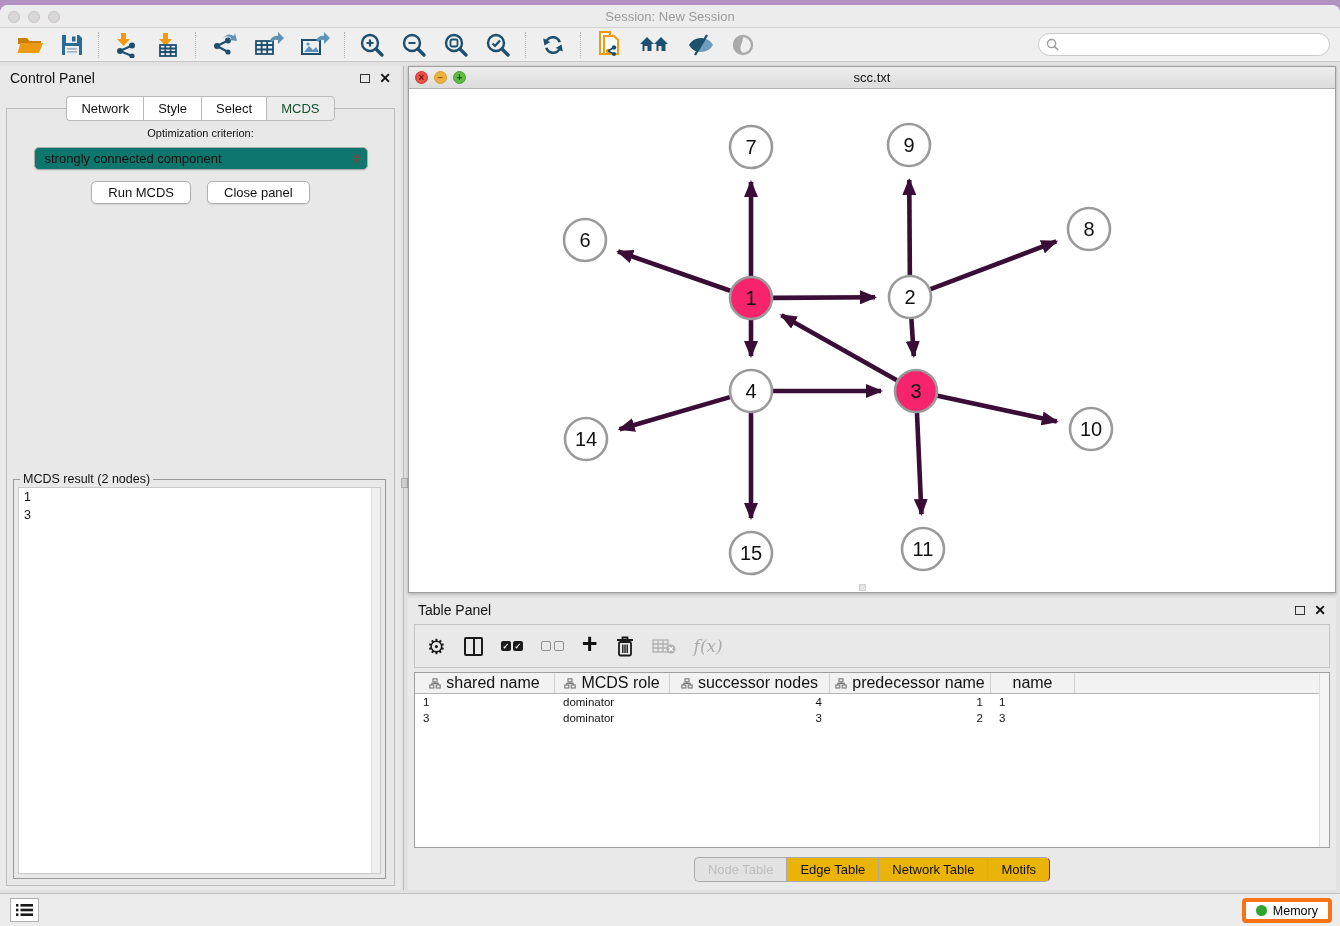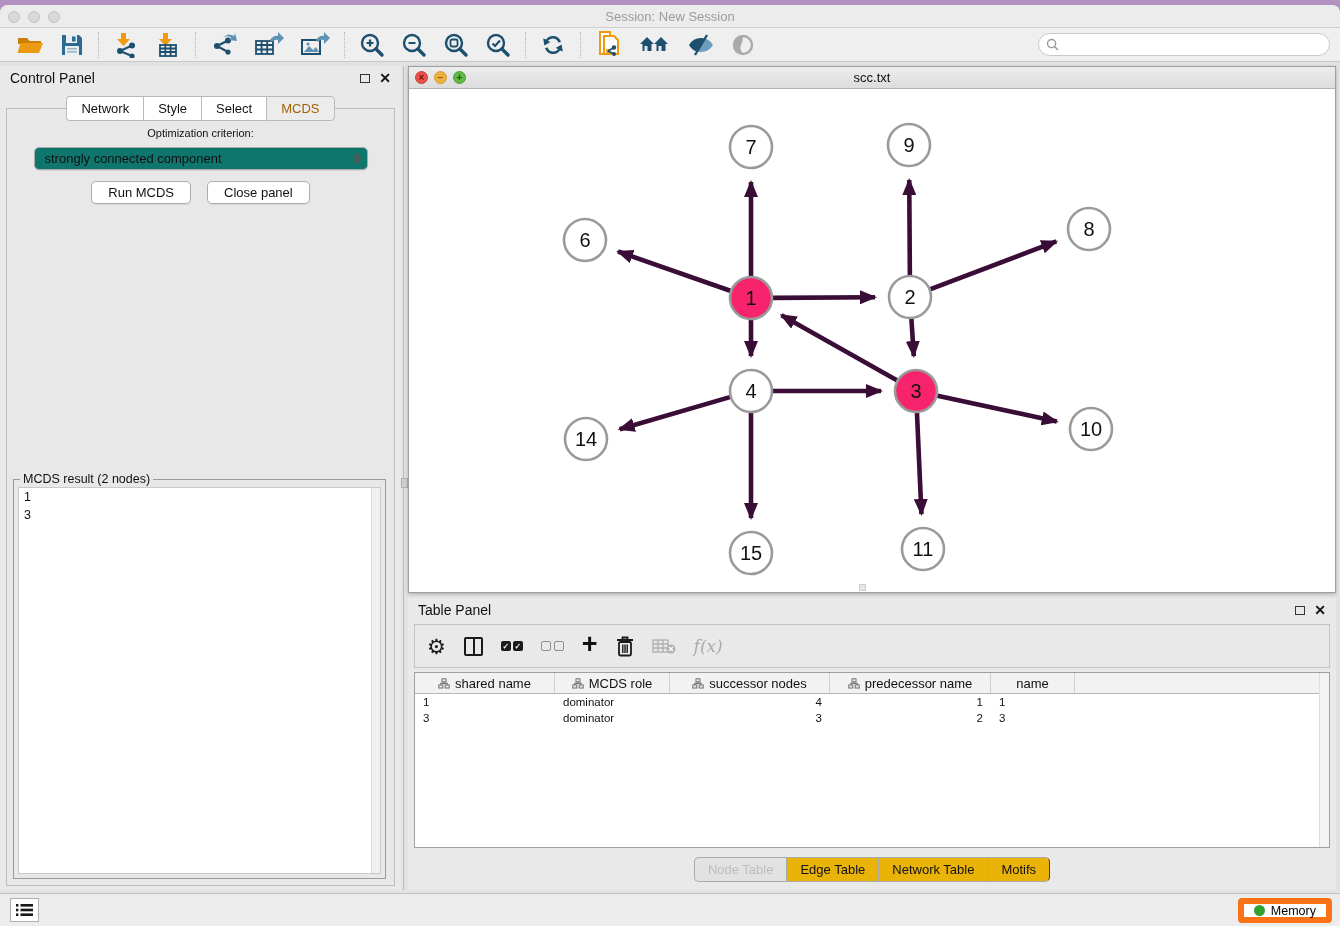--- a/index.html
+++ b/index.html
@@ -34,21 +34,21 @@
   .control-panel { position:absolute; left:0; top:4px; width:401px; bottom:3px; background:#e9e9e9; }
   .panel-header { height:24px; display:flex; align-items:center; padding:0 10px; }
   .panel-title { font-size:14px; color:#111; flex:1; }
   .float-icon { width:10px; height:9px; border:1.5px solid #333; margin-right:9px; cursor:pointer; }
   .close-x { font-size:14px; font-weight:bold; color:#111; cursor:pointer; line-height:1; }
   .cp-tabs { display:flex; justify-content:center; margin-top:6px; position:relative; z-index:2; }
   .cp-tab { font-size:13px; padding:4px 14px; background:#fff; border:1px solid #b9b9b9;
     border-right:none; color:#111; cursor:pointer; }
   .cp-tab:first-child { border-radius:4px 0 0 4px; }
   .cp-tab:last-child { border-right:1px solid #b9b9b9; border-radius:0 4px 4px 0; }
-  .cp-tab.active { background:#ececec; color:#a16207; }
+  .cp-tab.active { background:#ececec; color:#14532d; }
   .cp-body { position:absolute; left:6px; right:6px; top:42px; bottom:4px; background:#e8e8e8;
     border:1px solid #bdbdbd; }
   .opt-label { text-align:center; font-size:11px; color:#111; margin-top:18px; }
   .dropdown { margin:8px auto 0; width:334px; height:23px; background:#0f766e; border:1px solid #acacac;
     border-radius:5px; display:flex; align-items:center; padding:0 6px 0 10px; cursor:pointer;
     box-shadow:0 1px 1px rgba(0,0,0,.08); }
   .dropdown .val { flex:1; font-size:13px; color:#111; }
   .stepper { display:flex; flex-direction:column; align-items:center; gap:1px; }
   .stepper i { width:0; height:0; border-left:4px solid transparent; border-right:4px solid transparent; }
   .stepper .up { border-bottom:5px solid #555; }
@@ -98,39 +98,39 @@
   .chk { width:10px; height:10px; border-radius:2px; display:inline-flex; align-items:center; justify-content:center; }
   .chk.on { background:#1a1a1a; color:#fff; font-size:8px; font-weight:bold; }
   .chk.off { border:1.5px solid #8f8f8f; background:#e9e9e9; }
   .plus-glyph { font-size:27px; font-weight:bold; color:#111; line-height:1; margin-top:-3px; }
   .fx-glyph { font-family:"DejaVu Serif", serif; font-style:italic; font-size:17px; color:#aaa; }
 
   .tp-table { position:absolute; left:6px; right:6px; top:74px; bottom:42px; background:#fff;
     border:1px solid #9f9f9f; overflow:hidden; }
   .tbl-scroll { position:absolute; right:0; top:0; bottom:0; width:10px; background:#f4f4f4; border-left:1px solid #ddd; }
   .thead { display:flex; height:21px; border-bottom:1px solid #b5b5b5; background:#f2f2f2; }
-  .th { display:flex; align-items:center; justify-content:center; gap:5px; font-size:13px; color:#111;
+  .th { display:flex; align-items:center; justify-content:center; gap:5px; font-size:16px; color:#111;
     border-right:1px solid #cfcfcf; cursor:pointer; }
   .trow { display:flex; height:16px; align-items:center; }
   .td { font-size:11.5px; color:#111; padding:0 8px; overflow:hidden; white-space:nowrap; }
   .td.r { text-align:right; }
 
   .tp-tabs { position:absolute; left:0; right:0; bottom:8px; display:flex; justify-content:center; }
   .tp-tab { font-size:13px; padding:4px 13px; background:#eab308; border:1px solid #aaa; border-right:none;
     color:#111; cursor:pointer; }
   .tp-tab:first-child { border-radius:5px 0 0 5px; }
   .tp-tab:last-child { border-right:1px solid #701a75; border-radius:0 5px 5px 0; }
   .tp-tab.active { background:#e2e2e2; color:#bdbdbd; }
 
   
   .statusbar { position:absolute; left:0; right:0; bottom:0; height:33px; background:#ececec;
     border-top:1px solid #c2c2c2; }
   .list-btn { position:absolute; left:10px; top:4px; width:29px; height:24px; background:#fff;
     border:1px solid #b0b0b0; display:flex; align-items:center; justify-content:center; cursor:pointer; }
-  .memory-btn { position:absolute; right:8px; top:4px; height:25px; background:#fff; border:6px solid #f97316;
+  .memory-btn { position:absolute; right:8px; top:4px; height:25px; background:#fff; border:4px solid #f97316;
     border-radius:4px; display:flex; align-items:center; padding:0 10px; gap:6px; font-size:12.5px; cursor:pointer; }
   .mem-dot { width:11px; height:11px; border-radius:50%; background:#2fa32d; }
 
   svg text { font-family:"Liberation Sans", sans-serif; }
 </style>
 </head>
 <body>
 
 <div class="app-window">
 

